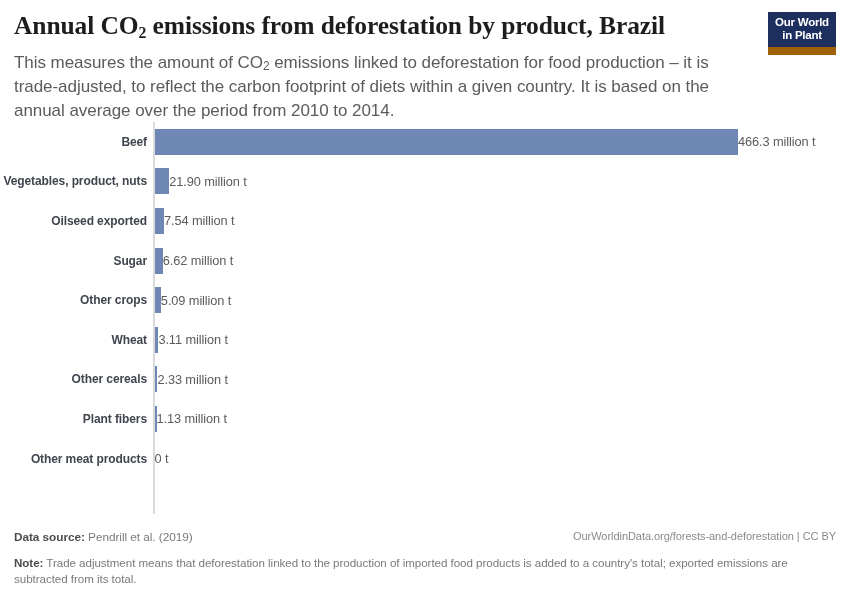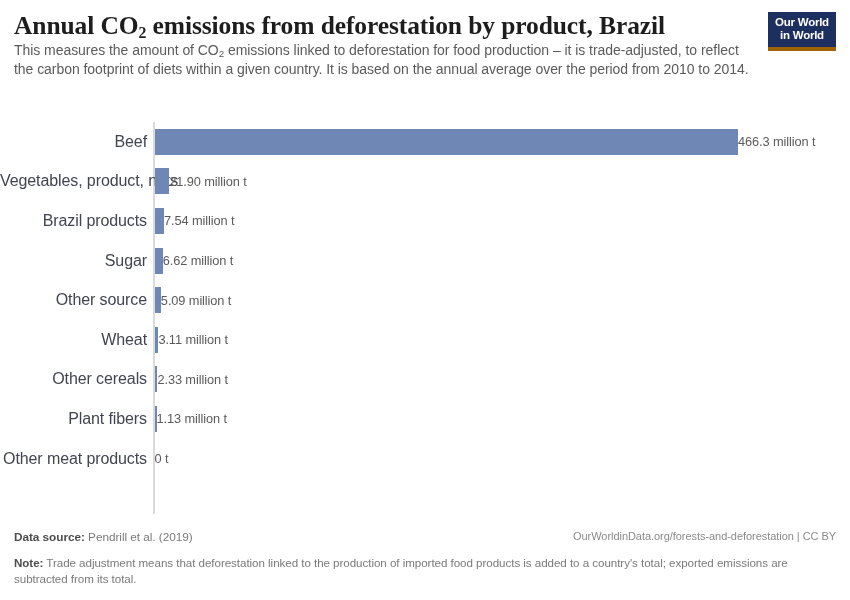--- a/index.html
+++ b/index.html
@@ -34,43 +34,43 @@
     padding-right: 90px;
   }
   .title sub {
     font-size: 0.62em;
     vertical-align: baseline;
     position: relative;
     top: 0.25em;
     line-height: 0;
   }
   .subtitle {
-    margin: 0 0 0 0;
-    font-size: 14px;
+    margin: 10px 0 0 0;
+    font-size: 17px;
     font-weight: 400;
     color: #5b5b5b;
     line-height: 1.42;
     width: 742px;
     letter-spacing: -0.05px;
   }
   .subtitle sub {
     font-size: 0.7em;
     vertical-align: baseline;
     position: relative;
     top: 0.22em;
     line-height: 0;
   }
 
   
   .owid-logo {
     position: absolute;
     right: 14px; top: 12px;
     width: 68px;
     background: #1d2f5e;
-    border-bottom: 4px solid #a16207;
+    border-bottom: 8px solid #a16207;
     padding: 4px 5px 5px 5px;
     text-align: center;
   }
   .owid-logo .line {
     display: block;
     color: #ffffff;
     font-family: "Liberation Sans", sans-serif;
     font-size: 11.5px;
     font-weight: 700;
     line-height: 1.15;
@@ -102,22 +102,22 @@
     position: relative;
     height: 39.6px;
     display: flex;
     align-items: center;
   }
   .cat-label {
     position: absolute;
     left: 0;
     width: 147px;
     text-align: right;
-    font-size: 16px;
-    font-weight: 400;
+    font-size: 12px;
+    font-weight: 700;
     color: #40454f;
     letter-spacing: -0.1px;
     white-space: nowrap;
     overflow: visible;
   }
   .bar-wrap {
     position: absolute;
     left: 154.5px;
     display: flex;
     align-items: center;
@@ -177,56 +177,56 @@
 
 <div id="chart-root">
 
   <div class="header">
     <h1 class="title"><span>Annual CO</span><sub>2</sub><span> emissions from deforestation by product, Brazil</span></h1>
     <p class="subtitle"><span>This measures the amount of CO</span><sub>2</sub><span> emissions linked to deforestation for food production – it is trade-adjusted, to reflect the carbon footprint of diets within a given country. It is based on the annual average over the period from 2010 to 2014.</span></p>
   </div>
 
   <div class="owid-logo">
     <span class="line">Our World</span>
-    <span class="line">in World</span>
+    <span class="line">in Plant</span>
   </div>
 
   <div class="plot">
     <div class="axis-line"></div>
     <div class="rows" id="bar-rows">
         <div class="row">
           <div class="cat-label">Beef</div>
           <div class="bar-wrap">
             <div class="bar" style="width: 583.5px; background: rgb(110, 135, 180);"></div>
             <div class="val-label">466.3 million t</div>
           </div>
         </div>
         <div class="row">
           <div class="cat-label">Vegetables, product, nuts</div>
           <div class="bar-wrap">
             <div class="bar" style="width: 14.83px; background: rgb(110, 135, 180);"></div>
             <div class="val-label">21.90 million t</div>
           </div>
         </div>
         <div class="row">
-          <div class="cat-label">Brazil products</div>
+          <div class="cat-label">Oilseed exported</div>
           <div class="bar-wrap">
             <div class="bar" style="width: 9.44px; background: rgb(110, 135, 180);"></div>
             <div class="val-label">7.54 million t</div>
           </div>
         </div>
         <div class="row">
           <div class="cat-label">Sugar</div>
           <div class="bar-wrap">
             <div class="bar" style="width: 8.28px; background: rgb(110, 135, 180);"></div>
             <div class="val-label">6.62 million t</div>
           </div>
         </div>
         <div class="row">
-          <div class="cat-label">Other source</div>
+          <div class="cat-label">Other crops</div>
           <div class="bar-wrap">
             <div class="bar" style="width: 6.37px; background: rgb(110, 135, 180);"></div>
             <div class="val-label">5.09 million t</div>
           </div>
         </div>
         <div class="row">
           <div class="cat-label">Wheat</div>
           <div class="bar-wrap">
             <div class="bar" style="width: 3.89px; background: rgb(110, 135, 180);"></div>
             <div class="val-label">3.11 million t</div>

